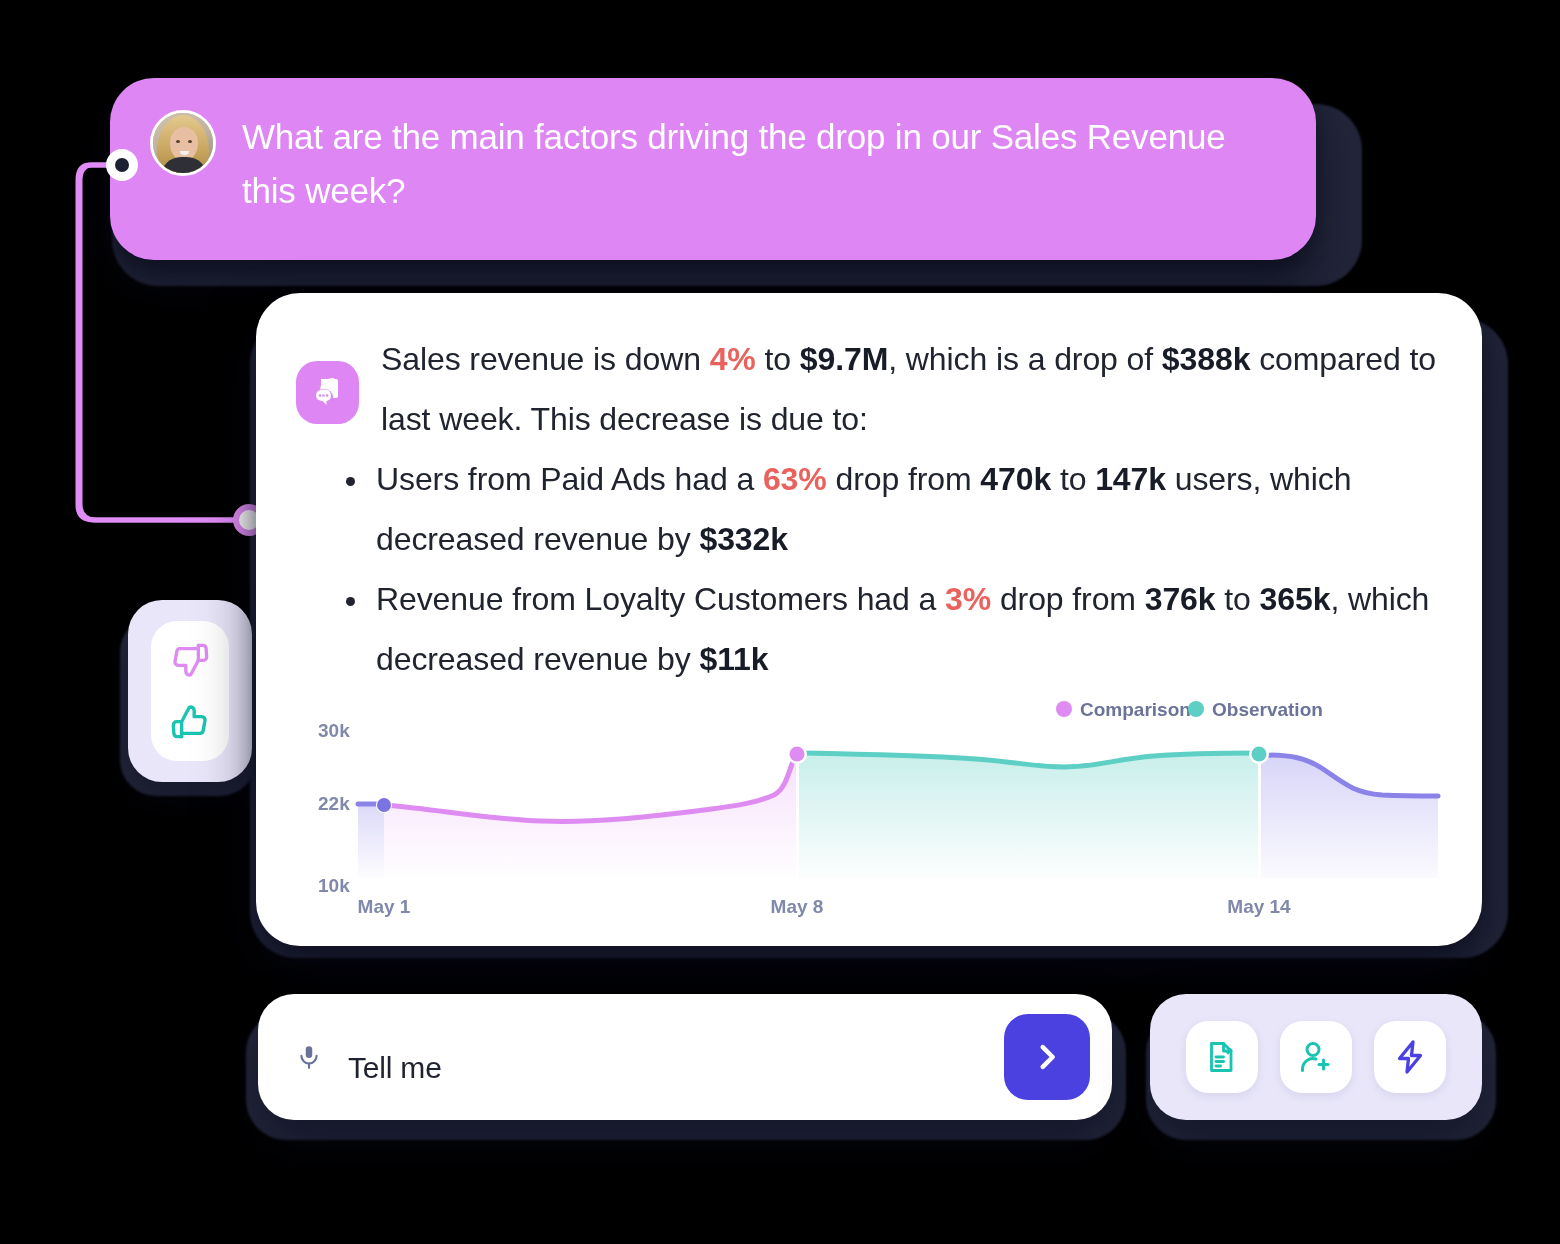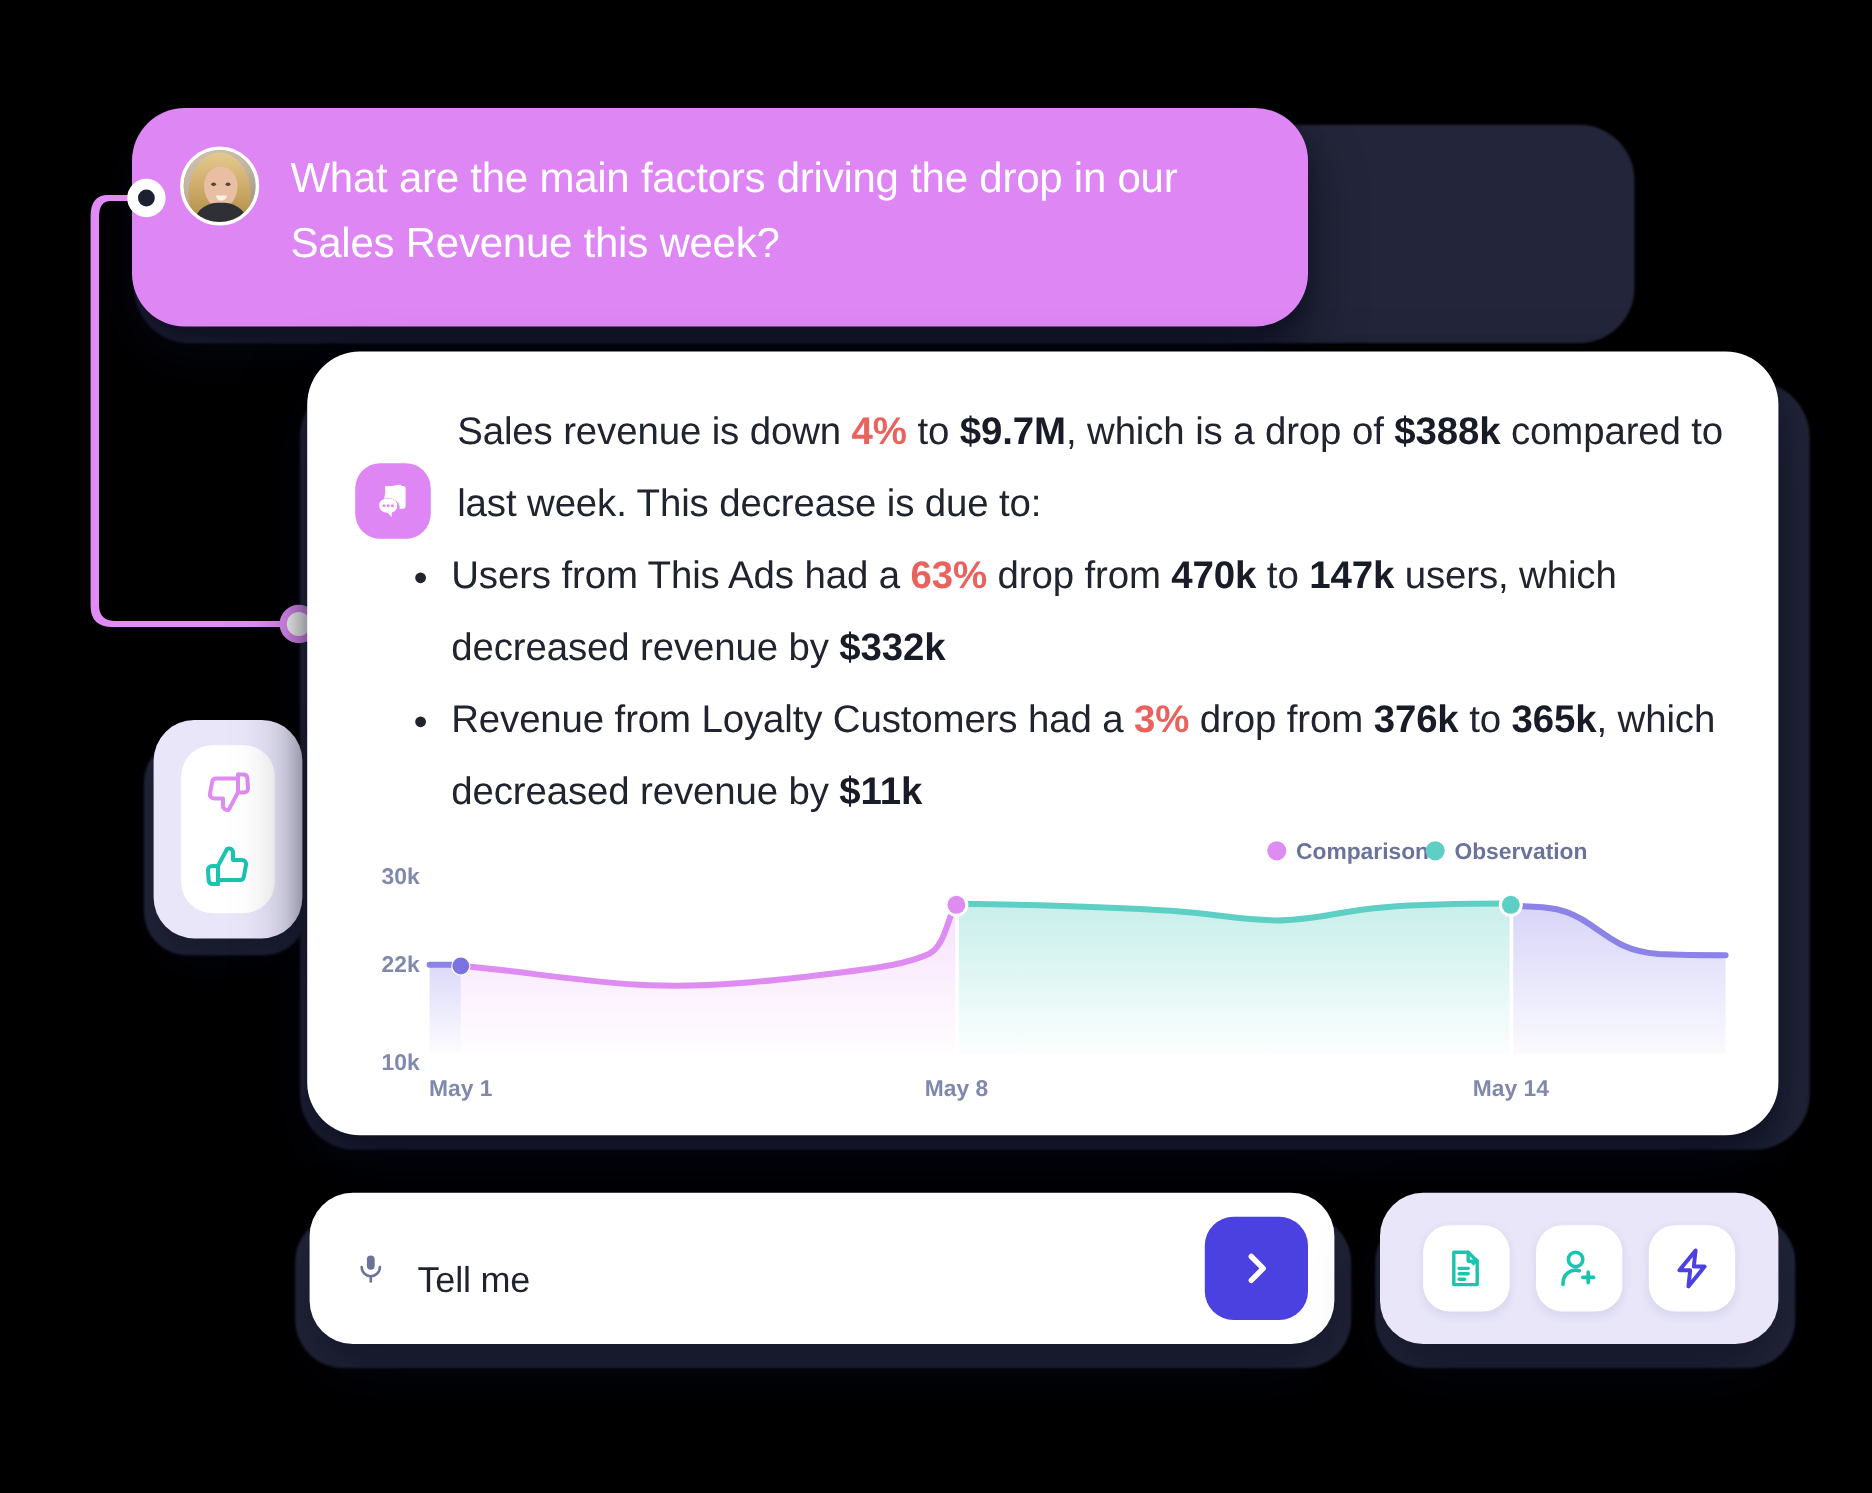--- a/index.html
+++ b/index.html
@@ -25,31 +25,30 @@
     width: 1560px; height: 1244px;
     pointer-events: none;
     z-index: 6;
   }
 
   
   #user-bubble {
     position: absolute;
     left: 110px;
     top: 78px;
-    width: 980px;
+    width: 1206px;
     min-height: 182px;
     background: #DD86F4;
     border-radius: 44px;
     padding: 30px 40px 34px 40px;
     display: flex;
     align-items: flex-start;
     gap: 26px;
     box-shadow: 0 26px 44px rgba(8,10,26,0.58), 0 8px 18px rgba(8,10,26,0.42);
     z-index: 5;
-    margin-top: 12px;
   }
 
   #user-avatar {
     flex: 0 0 auto;
     width: 66px;
     height: 66px;
     border-radius: 50%;
     border: 3px solid #ffffff;
     overflow: hidden;
     position: relative;
@@ -120,21 +119,21 @@
     background: #ffffff;
     border-radius: 44px;
     padding: 36px 44px 0 40px;
     box-shadow: 0 30px 56px rgba(8,10,26,0.55), 0 10px 22px rgba(8,10,26,0.40);
     z-index: 7;
     overflow: hidden;
   }
 
   .assistant-head {
     display: flex;
-    align-items: flex-end;
+    align-items: center;
     gap: 22px;
   }
 
   #bot-avatar {
     flex: 0 0 auto;
     width: 63px;
     height: 63px;
     border-radius: 21px;
     background: #DD86F4;
     display: flex;
@@ -343,21 +342,21 @@
       </svg>
     </div>
 
     <div class="assistant-body">
       <span>Sales revenue is down </span><span class="hl">4%</span><span> to </span><b>$9.7M</b><span>, which is a drop of </span><b>$388k</b><span> compared to last week. This decrease is due to:</span>
     </div>
   </div>
 
   <ul id="assistant-bullets">
     <li class="assistant-body">
-      <span>Users from This Ads had a </span><span class="hl">63%</span><span> drop from </span><b>470k</b><span> to </span><b>147k</b><span> users, which decreased revenue by </span><b>$332k</b>
+      <span>Users from Paid Ads had a </span><span class="hl">63%</span><span> drop from </span><b>470k</b><span> to </span><b>147k</b><span> users, which decreased revenue by </span><b>$332k</b>
     </li>
     <li class="assistant-body">
       <span>Revenue from Loyalty Customers had a </span><span class="hl">3%</span><span> drop from </span><b>376k</b><span> to </span><b>365k</b><span>, which decreased revenue by </span><b>$11k</b>
     </li>
   </ul>
 
   <div id="chart-block">
     <svg id="chart-svg" width="1150" height="230" viewBox="0 0 1150 230" aria-hidden="true">
       <defs>
         <linearGradient id="gradPink" x1="0" y1="0" x2="0" y2="1">

